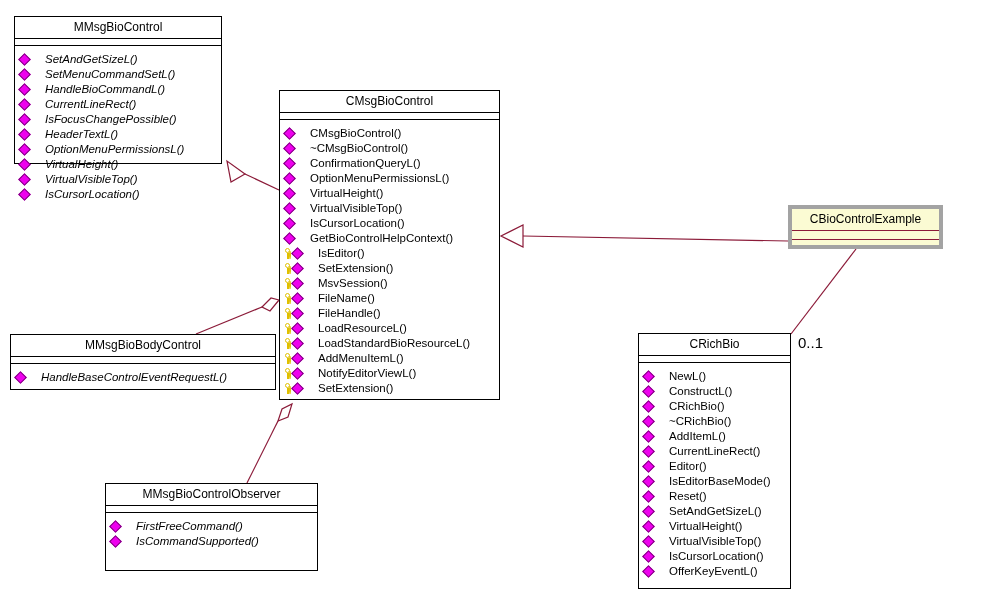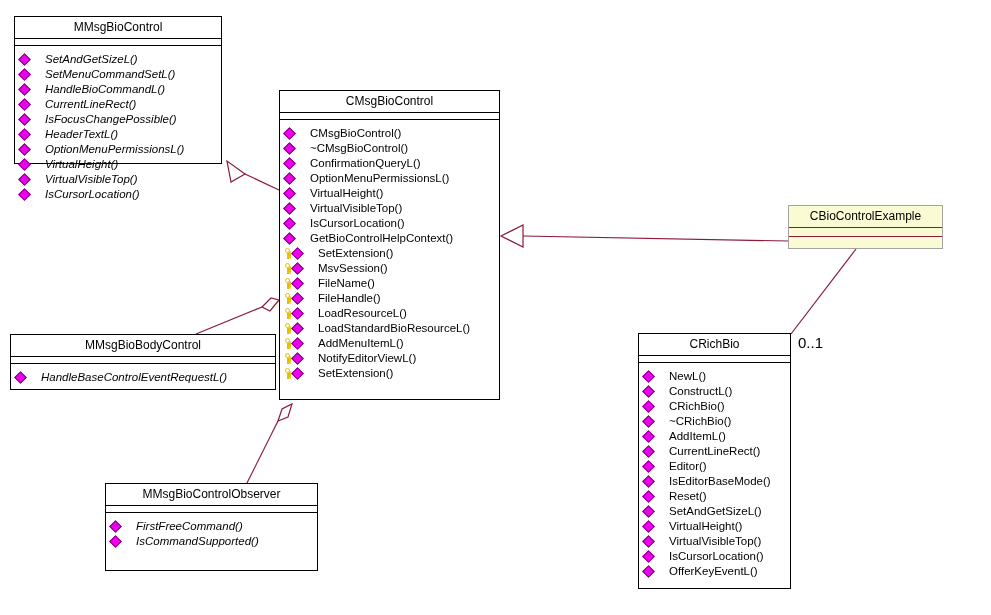--- a/index.html
+++ b/index.html
@@ -30,21 +30,21 @@
   
   .uml-class {
     position: absolute;
     box-sizing: border-box;
     background: #ffffff;
     border: 1px solid #000000;
     z-index: 5;
   }
   .uml-class.accent {
     background: #fbfbd3;
-    border: 1px solid #a3a3a3;
+    border: 4px solid #a3a3a3;
   }
   .cls-name {
     text-align: center;
     font-size: 12px;
     color: #000000;
     line-height: 14px;
     padding: 3px 4px 4px 4px;
     border-bottom: 1px solid #000000;
     white-space: nowrap;
   }
@@ -293,20 +293,27 @@
             <span class="ic">
               <span class="diamond"></span>
             </span>
             <span class="op-label">IsCursorLocation()</span>
           </div>
           <div class="op-row">
             <span class="ic">
               <span class="diamond"></span>
             </span>
             <span class="op-label">GetBioControlHelpContext()</span>
+          </div>
+          <div class="op-row">
+            <span class="ic keyed">
+              <span class="keyglyph"></span>
+              <span class="diamond"></span>
+            </span>
+            <span class="op-label">IsEditor()</span>
           </div>
           <div class="op-row">
             <span class="ic keyed">
               <span class="keyglyph"></span>
               <span class="diamond"></span>
             </span>
             <span class="op-label">SetExtension()</span>
           </div>
           <div class="op-row">
             <span class="ic keyed">

